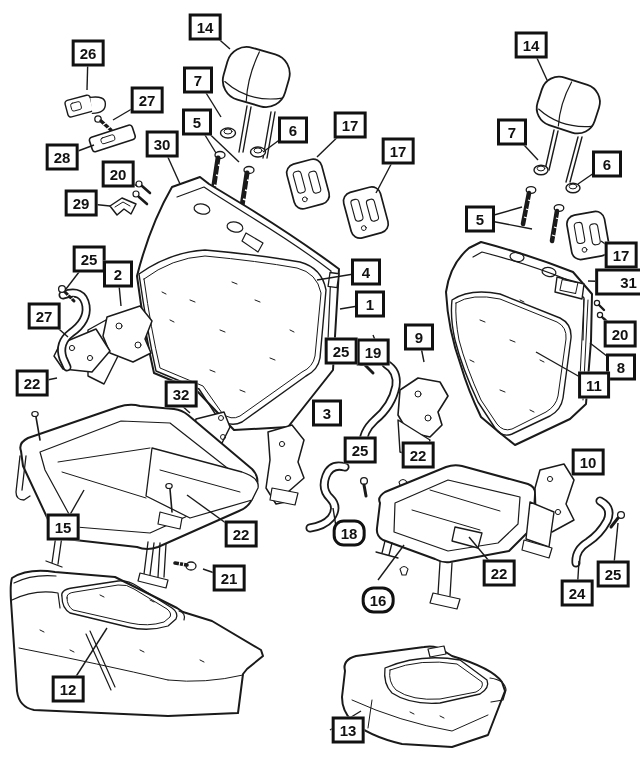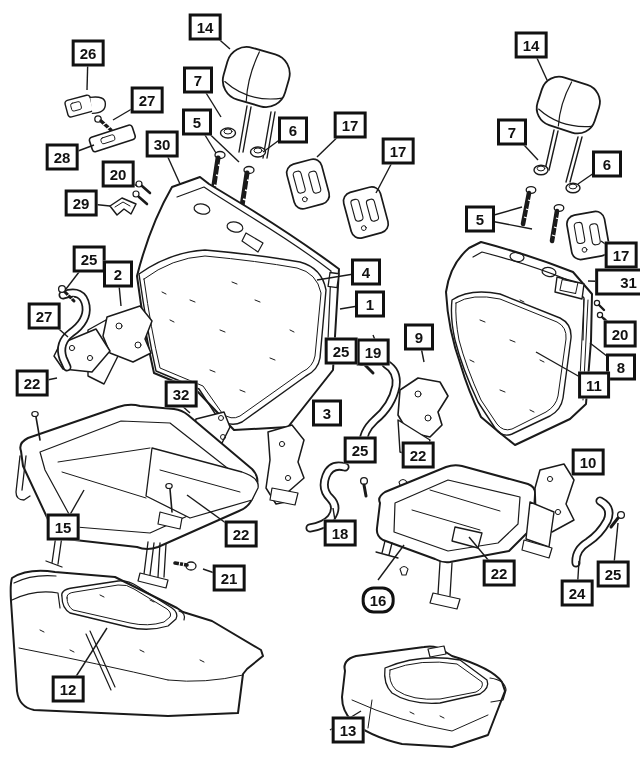--- a/index.html
+++ b/index.html
@@ -354,21 +354,21 @@
       <div class="callout" style="left: 621px; top: 367px;">8</div>
       <div class="callout" style="left: 594px; top: 385px;">11</div>
       <div class="callout" style="left: 32px; top: 383px;">22</div>
       <div class="callout" style="left: 169px; top: 394px; margin-left: 12px;">32</div>
       <div class="callout" style="left: 327px; top: 413px;">3</div>
       <div class="callout" style="left: 620px; top: 334px;">20</div>
       <div class="callout" style="left: 588px; top: 442px; margin-top: 20px;">10</div>
       <div class="callout" style="left: 360px; top: 450px;">25</div>
       <div class="callout" style="left: 418px; top: 455px;">22</div>
       <div class="callout" style="left: 63px; top: 527px;">15</div>
-      <div class="callout" style="left: 340px; top: 533px;">18</div>
+      <div class="callout" style="left: 349px; top: 533px; border-radius: 11px;">18</div>
       <div class="callout" style="left: 241px; top: 534px;">22</div>
       <div class="callout" style="left: 378px; top: 600px; border-radius: 12px;">16</div>
       <div class="callout" style="left: 499px; top: 573px;">22</div>
       <div class="callout" style="left: 613px; top: 574px;">25</div>
       <div class="callout" style="left: 577px; top: 593px;">24</div>
       <div class="callout" style="left: 229px; top: 578px;">21</div>
       <div class="callout" style="left: 68px; top: 689px;">12</div>
       <div class="callout" style="left: 348px; top: 730px;">13</div>
     </div>
 </div>

